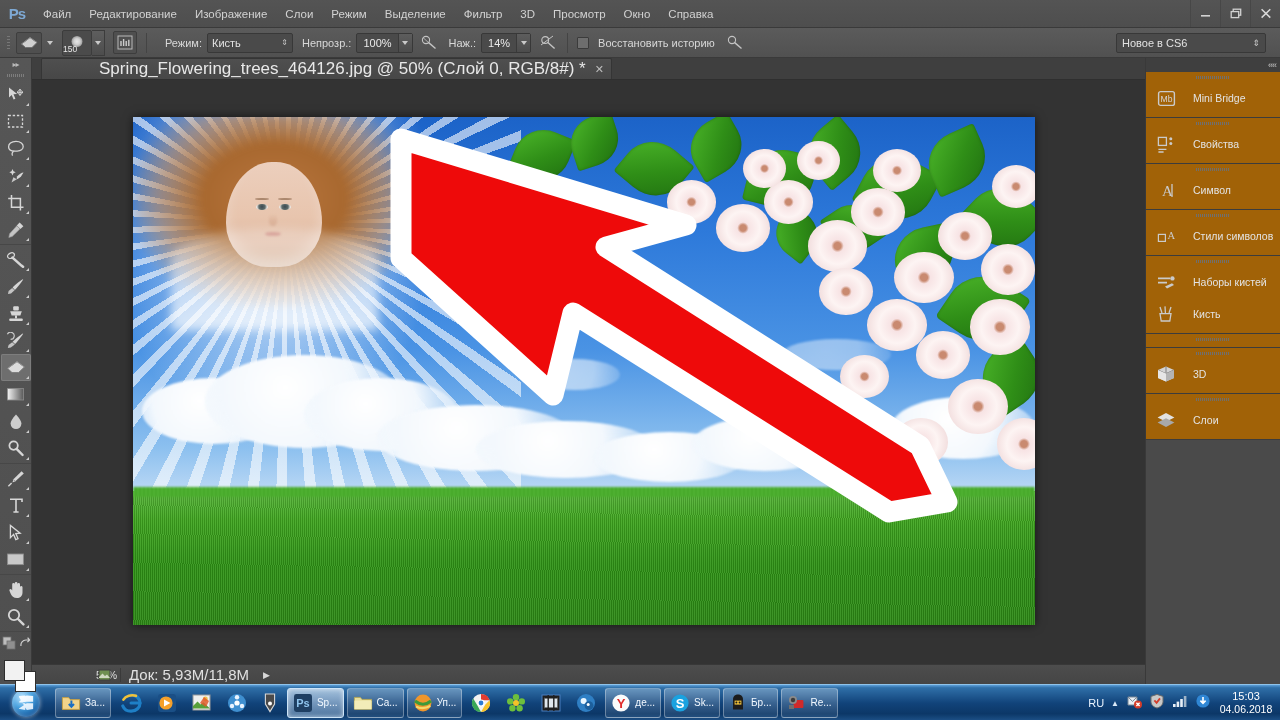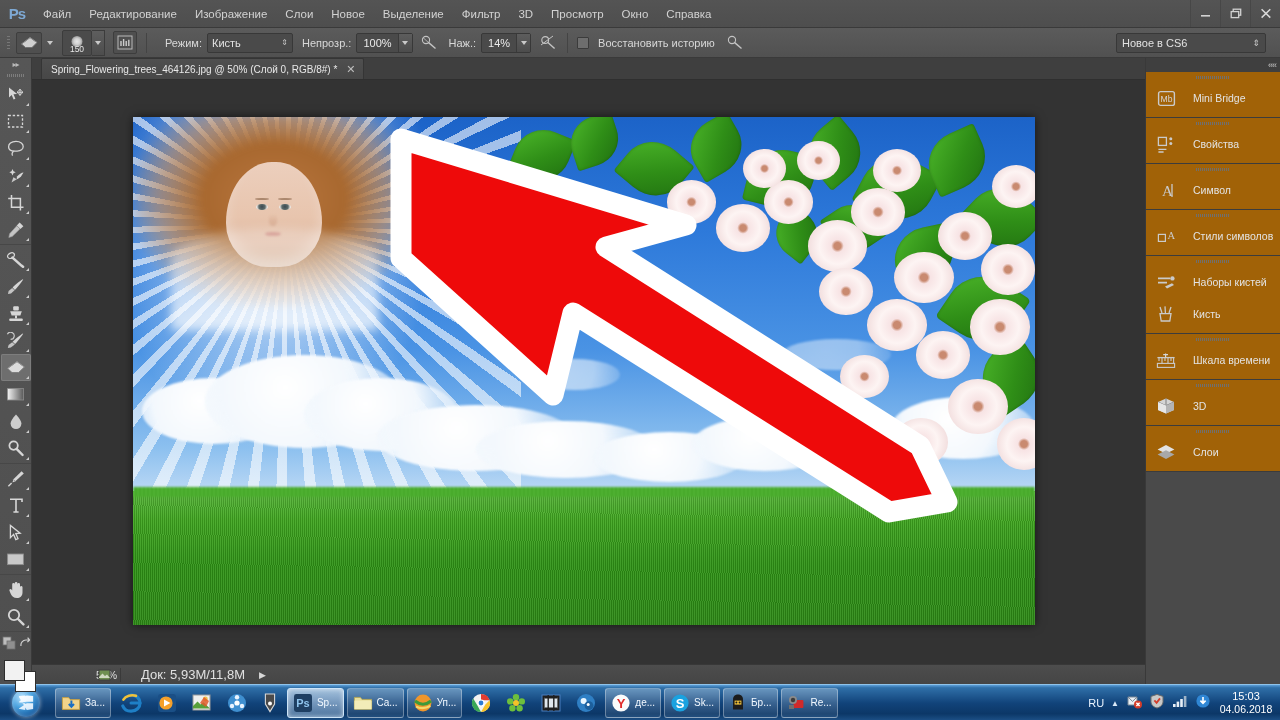--- a/index.html
+++ b/index.html
@@ -29,21 +29,21 @@
     gap:2px; padding:0 3px; }
   .grip i { display:block; height:1px; background:#777; }
   .tool-thumb { width:26px; height:22px; background:#4f4f4f; border:1px solid #3e3e3e;
     border-radius:2px; display:flex; align-items:center; justify-content:center; margin-left:3px;}
   .tri { width:0;height:0;border-left:3.5px solid transparent;border-right:3.5px solid transparent;
     border-top:4px solid #c9c9c9; margin-left:5px;}
   .brush-prev { width:30px; height:26px; background:#4b4b4b; border:1px solid #3c3c3c;
     margin-left:9px; position:relative; border-radius:2px; }
   .brush-dot { position:absolute; left:50%; top:5px; transform:translateX(-50%); width:11px;height:11px;
     border-radius:50%; background:radial-gradient(circle,#e8e8e8 0%,#cfcfcf 40%,#6b6b6b 100%); }
-  .brush-num { position:absolute; left:0; right:0; bottom:1px; text-align:center; font-size:8.5px;
+  .brush-num { position:absolute; left:0; right:0; bottom:1px; font-size:8.5px;
     color:#e6e6e6; }
   .stepper { width:13px; height:26px; background:linear-gradient(#5e5e5e,#4d4d4d);
     border:1px solid #3c3c3c; border-left:none; display:flex; align-items:center;
     justify-content:center; }
   .tabletbtn { width:24px;height:23px; background:#4f4f4f;border:1px solid #3d3d3d;border-radius:2px;
     margin-left:8px; display:flex;align-items:center;justify-content:center; }
   .sep { width:1px; height:20px; background:#444; margin:0 9px; }
   .olabel { font-size:11px; color:#d8d8d8; margin-left:9px; white-space:nowrap; }
   .combo { height:20px; min-width:86px; background:#4a4a4a; border:1px solid #383838;
     border-radius:2px; margin-left:5px; display:flex; align-items:center; padding:0 4px;
@@ -81,21 +81,21 @@
   .sw.fg { left:4px; top:2px; background:#f2f2f2; z-index:2; }
   .sw.bg { left:15px; top:13px; background:#ffffff; z-index:1; }
   .tool-mini { width:30px;height:22px;margin:0 auto;display:flex;align-items:center;justify-content:center;}
 
   
   .tabstrip { position:absolute; left:32px; top:58px; width:1113px; height:22px;
     background:#3f3f3f; border-bottom:1px solid #2f2f2f; display:flex; align-items:flex-end; }
   .doctab { height:21px; background:linear-gradient(#4f4f4f,#474747); border:1px solid #353535;
     border-bottom:none; border-radius:2px 2px 0 0; display:flex; align-items:center;
     padding:0 7px 0 9px; margin-left:9px; }
-  .doctab .t { font-size:10px; color:#e8e8e8; white-space:nowrap; }
+  .doctab .t { font-size:17px; color:#e8e8e8; white-space:nowrap;margin-left:48px; }
   .doctab .x { font-size:11px; color:#bdbdbd; margin-left:9px; }
 
   
   .workspace { position:absolute; left:32px; top:80px; width:1113px; height:584px;
     background:#333333; overflow:hidden; }
   .canvas { position:absolute; left:101px; top:37px; width:902px; height:508px;
     box-shadow:0 0 9px rgba(0,0,0,.6); overflow:hidden; background:#2b6fd4; }
 
   
   .sky { position:absolute; inset:0 0 26% 0;
@@ -157,21 +157,21 @@
   
   .arrow { position:absolute; left:0; top:0; width:100%; height:100%; }
 
   
   .statusbar { position:absolute; left:32px; top:664px; width:1113px; height:20px;
     background:linear-gradient(#4d4d4d,#454545); border-top:1px solid #383838;
     display:flex; align-items:center; }
   .zoomfield { width:46px; margin-left:16px; font-size:10.5px; color:#e0e0e0;padding-left:48px; }
   .sb-ico { width:16px;height:14px;display:flex;align-items:center;justify-content:center;}
   .sb-sep { width:1px;height:14px;background:#3a3a3a; margin:0 8px; }
-  .docinfo { font-size:13px; color:#e0e0e0; white-space:nowrap;margin-left:12px; }
+  .docinfo { font-size:15px; color:#e0e0e0; white-space:nowrap; }
   .sb-arrow { margin-left:14px; color:#d8d8d8; font-size:9px; }
 
   
   .dock { position:absolute; left:1145px; top:58px; width:135px; height:626px;
     background:#4a4a4a; border-left:1px solid #393939; }
   .dock-top { height:14px; position:relative; background:#3f3f3f; }
   .dock-exp { position:absolute; right:4px; top:2px; font-size:9px; color:#c6c6c6; letter-spacing:-1px;}
   .pgroup { border-bottom:1px solid #3c3c3c; padding-bottom:3px; background:#a16207; }
   .pgrip { height:10px; display:flex; align-items:center; justify-content:center; }
   .pgrip i { width:34px; height:3px;
@@ -213,21 +213,21 @@
 <body>
 
 <div id="app">
 
   <div class="menubar">
     <div class="ps-logo">Ps</div>
     <div class="menu-item">Файл</div>
     <div class="menu-item">Редактирование</div>
     <div class="menu-item">Изображение</div>
     <div class="menu-item">Слои</div>
-    <div class="menu-item">Новое</div>
+    <div class="menu-item">Режим</div>
     <div class="menu-item">Выделение</div>
     <div class="menu-item">Фильтр</div>
     <div class="menu-item">3D</div>
     <div class="menu-item">Просмотр</div>
     <div class="menu-item">Окно</div>
     <div class="menu-item">Справка</div>
 
     <div class="wctrl">
       <div class="wbtn">
         <svg width="11" height="9" viewBox="0 0 11 9">
@@ -713,31 +713,20 @@
           </svg>
         </div>
         <div class="plabel">Кисть</div>
       </div>
     </div>
 
     <div class="pgroup">
       <div class="pgrip">
           <i></i>
         </div>
-      <div class="prow">
-        <div class="picon">
-          <svg width="20" height="17" viewBox="0 0 20 17">
-            <path d="M1.4 5.6 H18.6" stroke="#cacaca" stroke-width="1.3"></path>
-            <path d="M3 5.6 V9 M6 5.6 V11 M9 5.6 V9 M12 5.6 V11 M15 5.6 V9 M17.6 5.6 V11" stroke="#cacaca" stroke-width="1.1"></path>
-            <rect x="1.4" y="11.4" width="17.2" height="4" fill="none" stroke="#cacaca" stroke-width="1.1"></rect>
-            <path d="M9.6 1.4 V5.6 M7.2 2.6 H12" stroke="#d8d8d8" stroke-width="1.2"></path>
-          </svg>
-        </div>
-        <div class="plabel">Шкала времени</div>
-      </div>
     </div>
 
     <div class="pgroup">
       <div class="pgrip">
           <i></i>
         </div>
       <div class="prow">
         <div class="picon">
           <svg width="20" height="18" viewBox="0 0 20 18">
             <path d="M10 1.4 L18 5 L18 13 L10 16.6 L2 13 L2 5 Z" fill="#d4d4d4"></path>

